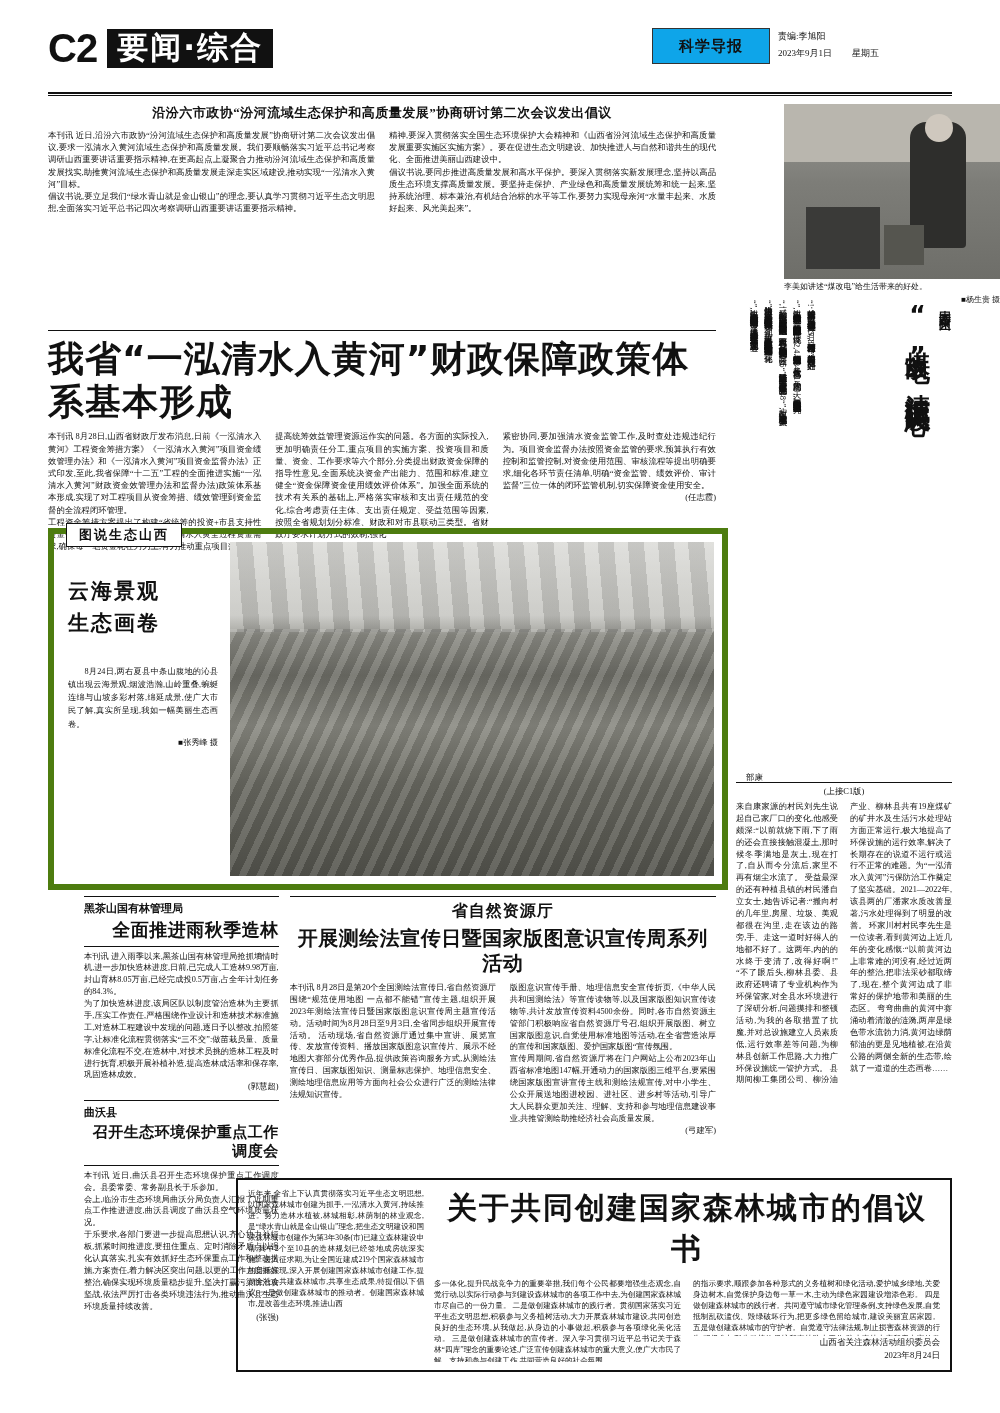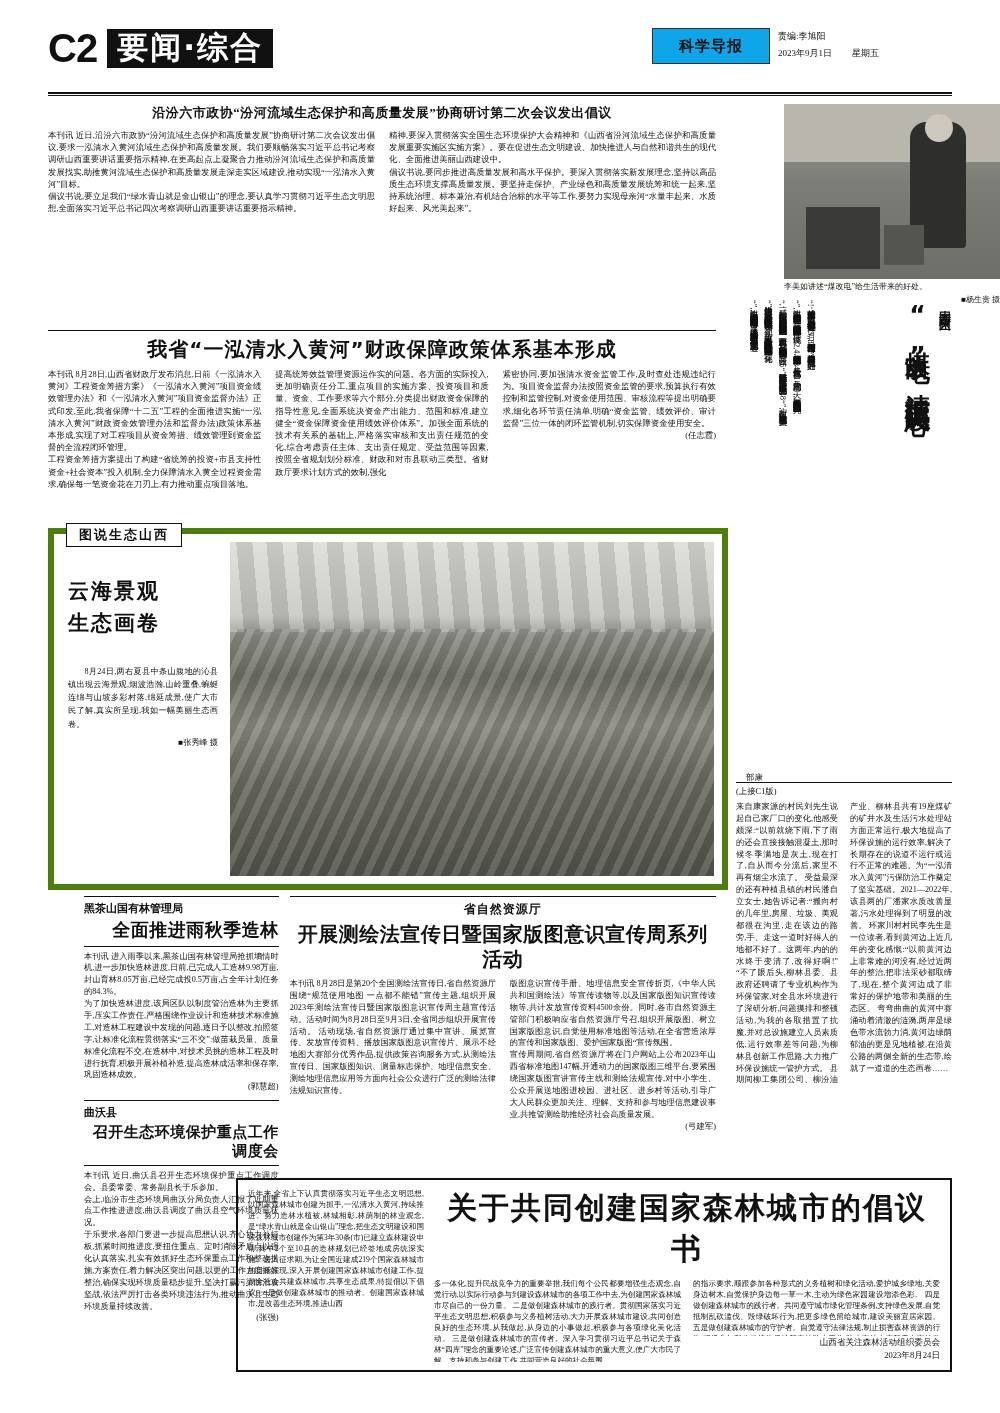--- a/index.html
+++ b/index.html
@@ -13,21 +13,21 @@
   .mh-right{position:absolute;right:0;top:0;width:300px;display:flex;align-items:flex-start;gap:8px;}
   .logo-box{width:116px;height:34px;border:1px solid #333;display:flex;align-items:center;justify-content:center;font-size:15px;font-weight:bold;letter-spacing:1px;background:#0ea5e9;}
   .mh-meta{font-size:9px;line-height:1.9;}
   .mh-meta div{white-space:nowrap;}
   .mh-meta .mrow{display:flex;gap:20px;}
   .rulebar{position:absolute;left:48px;top:92px;width:904px;border-top:2px solid #111;}
   .rulebar2{position:absolute;left:48px;top:95px;width:904px;border-top:1px solid #111;}
   
   .kicker{font-size:13px;text-align:center;font-weight:bold;letter-spacing:0.5px;}
   .headline1{font-family:"DejaVu Sans",sans-serif;font-size:40px;font-weight:bold;text-align:center;letter-spacing:2px;line-height:1.15;margin-top:6px;}
-  .headline2{font-family:"DejaVu Sans",sans-serif;font-size:20px;font-weight:bold;text-align:center;letter-spacing:1px;line-height:1.2;}
+  .headline2{font-family:"DejaVu Sans",sans-serif;font-size:36px;font-weight:bold;text-align:left;letter-spacing:1px;line-height:1.2;}
   .body{font-size:8.4px;line-height:1.45;text-align:justify;}
   .byline{font-size:8.4px;text-align:right;}
   .hr-thin{border-top:1px solid #111;}
   
   .top-story{position:absolute;left:48px;top:104px;width:668px;}
   .cols3{display:flex;gap:14px;margin-top:8px;}
   .cols3 > div{flex:1;}
   
   .photo-block{position:absolute;left:736px;top:104px;width:216px;margin-left:48px;}
   .ph{width:216px;height:175px;background:linear-gradient(180deg,#9a9a95 0%,#7d7d78 45%,#6e6e69 100%);position:relative;overflow:hidden;}
@@ -55,24 +55,24 @@
   .feat-img{flex:1;margin:8px 8px 8px 0;background:
      linear-gradient(180deg,#d8d8d4 0%,#bfbfba 22%,#8d8d86 28%,#6f6f68 40%,#8a8a82 55%,#6b6b63 72%,#55554e 100%);
      position:relative;overflow:hidden;}
   .feat-img:after{content:"";position:absolute;left:0;top:26%;width:100%;height:74%;
      background:repeating-linear-gradient(115deg, rgba(255,255,255,0.10) 0 7px, rgba(0,0,0,0.10) 7px 16px);}
   .feat-img:before{content:"";position:absolute;left:0;top:0;width:100%;height:27%;
      background:repeating-linear-gradient(85deg, rgba(255,255,255,0.22) 0 14px, rgba(120,120,120,0.18) 14px 30px);}
   
   .lower{position:absolute;left:48px;top:896px;width:668px;}
   .subhead{font-family:"DejaVu Sans",sans-serif;font-size:18px;font-weight:bold;letter-spacing:0.5px;line-height:1.25;text-align:right;}
-  .deptname{font-size:12px;font-weight:bold;text-align:center;letter-spacing:1px;}
+  .deptname{font-size:16px;font-weight:bold;text-align:center;letter-spacing:1px;}
   
   .rlower{position:absolute;left:736px;top:782px;width:216px;}
-  .cont-note{font-size:8.4px;text-align:left;border-top:1px solid #111;padding-top:3px;}
+  .cont-note{font-size:8.4px;text-align:center;border-top:1px solid #111;padding-top:3px;}
   
   .proposal{position:absolute;left:236px;top:1178px;width:716px;height:194px;border:2px solid #111;padding:8px 10px;box-sizing:border-box;}
   .prop-title{font-family:"DejaVu Sans",sans-serif;font-size:30px;font-weight:bold;text-align:center;letter-spacing:2px;}
   .prop-sign{font-size:8.6px;text-align:right;line-height:1.5;}
   .two-col{column-count:2;column-gap:12px;}
   .smallcap{font-size:8.2px;line-height:1.45;text-align:justify;}
 </style>
 </head>
 <body>
 

